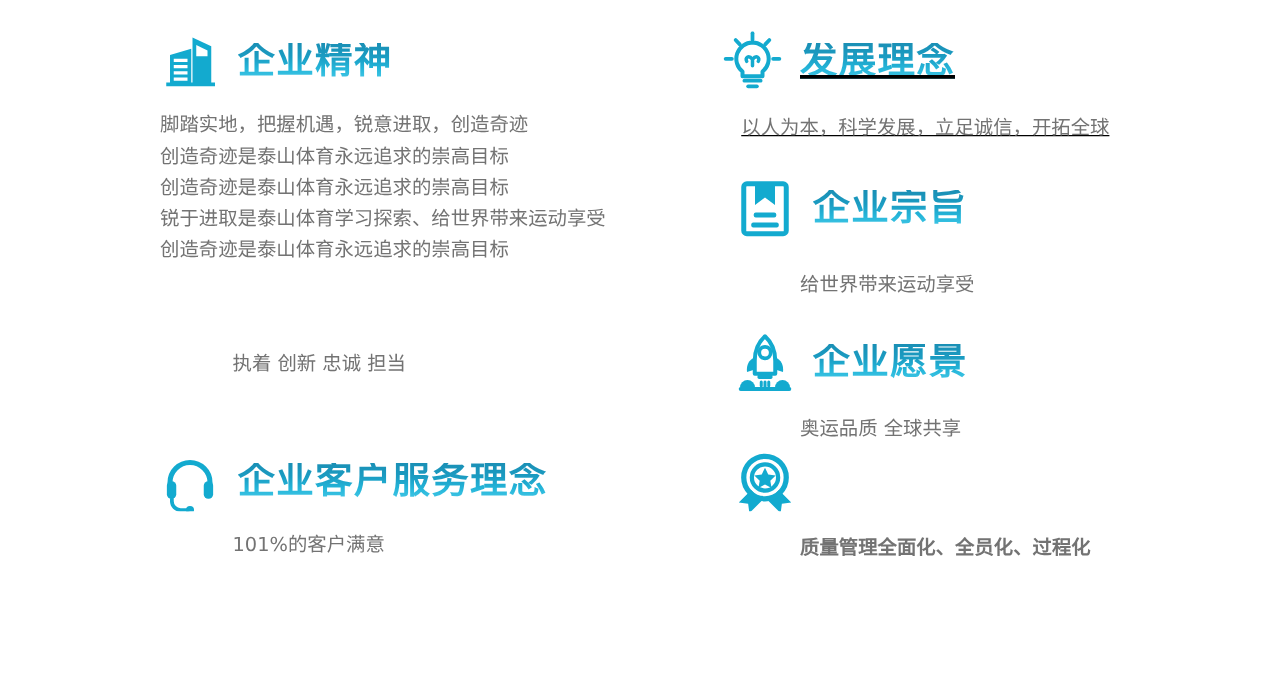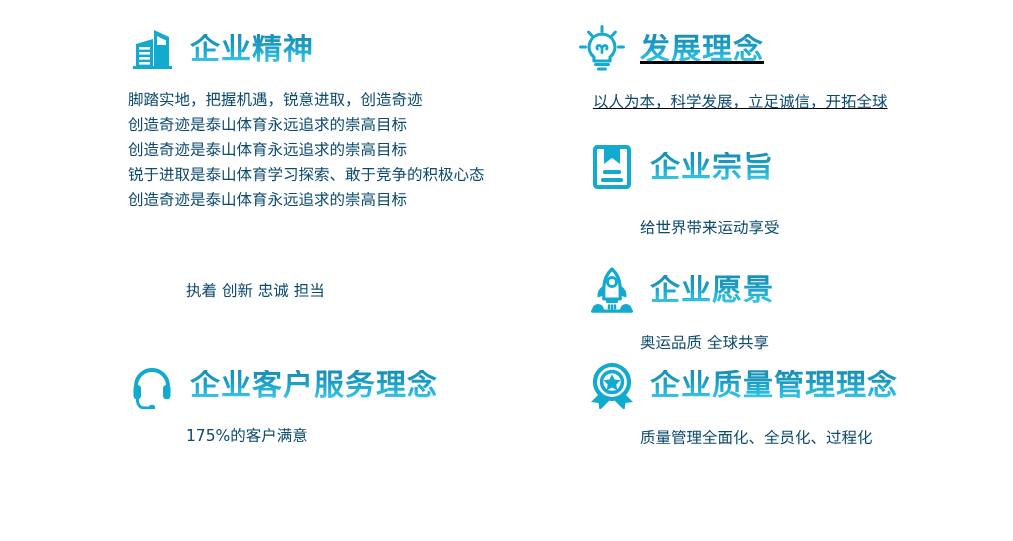--- a/index.html
+++ b/index.html
@@ -53,21 +53,21 @@
     -webkit-background-clip: text;
     background-clip: text;
     color: transparent;
     -webkit-text-fill-color: transparent;
   }
 
   .body-text {
     font-family: "DejaVu Sans", "Liberation Sans", sans-serif;
     font-size: 15.5px;
     line-height: 25px;
-    color: #0c4a6e;
+    color: #737373;
     white-space: nowrap;
   }
   .body-text p { margin: 0; }
 
   .indent-1 { padding-left: 58px; }
   .indent-2 { padding-left: 58px; }
   .indent-3 { padding-left: 0px; }
 </style>
 </head>
 <body>
@@ -91,21 +91,21 @@
             <path d="M29 11 L38 15.4 L38 20 L29 20 Z"></path>
           </g>
         </svg>
       </span>
       <span class="heading">企业精神</span>
     </div>
     <div class="body-text indent-3" style="margin-top:12px;">
       <p>脚踏实地，把握机遇，锐意进取，创造奇迹</p>
       <p>创造奇迹是泰山体育永远追求的崇高目标</p>
       <p>创造奇迹是泰山体育永远追求的崇高目标</p>
-      <p>锐于进取是泰山体育学习探索、敢于竞争的积极心态</p>
+      <p>锐于进取是泰山体育学习探索、给世界带来运动享受</p>
       <p>创造奇迹是泰山体育永远追求的崇高目标</p>
     </div>
   </div>
 
   <div class="block" style="left:128px; top:263px;">
     <div class="body-text indent-1" style="margin-top:16px;text-align:center;">
       <p>执着 创新 忠诚 担当</p>
     </div>
   </div>
 
@@ -116,21 +116,21 @@
           <path d="M8 29 V25 a16 16 0 0 1 32 0 v4" fill="none" stroke="#13AACF" stroke-width="4" stroke-linecap="round"></path>
           <rect x="5.5" y="24" width="7.5" height="14" rx="3.6" fill="#13AACF"></rect>
           <rect x="35" y="24" width="7.5" height="14" rx="3.6" fill="#13AACF"></rect>
           <path d="M9.5 38 v2 a7 7 0 0 0 7 7 h6" fill="none" stroke="#13AACF" stroke-width="3" stroke-linecap="round"></path>
           <circle cx="24" cy="47" r="3.2" fill="#13AACF"></circle>
         </svg>
       </span>
       <span class="heading">企业客户服务理念</span>
     </div>
     <div class="body-text indent-2" style="margin-top:12px;">
-      <p>175%的客户满意</p>
+      <p>101%的客户满意</p>
     </div>
   </div>
 
   <div class="block" style="left:578px; top:22px;text-decoration:underline;">
     <div class="head-row">
       <span class="icon">
         <svg viewBox="0 0 48 48" xmlns="http://www.w3.org/2000/svg">
           <g stroke="#13AACF" stroke-width="3" stroke-linecap="round" fill="none">
             <line x1="24" y1="1.5" x2="24" y2="6.5"></line>
             <line x1="10.5" y1="7" x2="13.8" y2="10.5"></line>
@@ -198,20 +198,19 @@
     <div class="head-row">
       <span class="icon">
         <svg viewBox="0 0 48 48" xmlns="http://www.w3.org/2000/svg">
           <path d="M13 31 L3 41 l7.5 1 l1 7.5 L21 40 Z" fill="#13AACF"></path>
           <path d="M35 31 L45 41 l-7.5 1 l-1 7.5 L27 40 Z" fill="#13AACF"></path>
           <circle cx="24" cy="21" r="17" fill="none" stroke="#13AACF" stroke-width="4.2"></circle>
           <circle cx="24" cy="21" r="10.5" fill="none" stroke="#13AACF" stroke-width="3.4"></circle>
           <path d="M24 13.2 l2.6 5.3 l5.9 0.85 l-4.25 4.15 l1 5.85 L24 26.6 l-5.25 2.75 l1 -5.85 L15.5 19.35 l5.9 -0.85 Z" fill="#13AACF"></path>
         </svg>
       </span>
-      <span class="heading">企业质量管理理念</span>
-    </div>
-    <div class="body-text indent-3" style="margin-top:14px; padding-left:52px;">
+    </div>
+    <div class="body-text indent-3" style="margin-top:14px; padding-left:52px;font-weight:bold;">
       <p>质量管理全面化、全员化、过程化</p>
     </div>
   </div>
 
 </div>
 
 </body></html>

